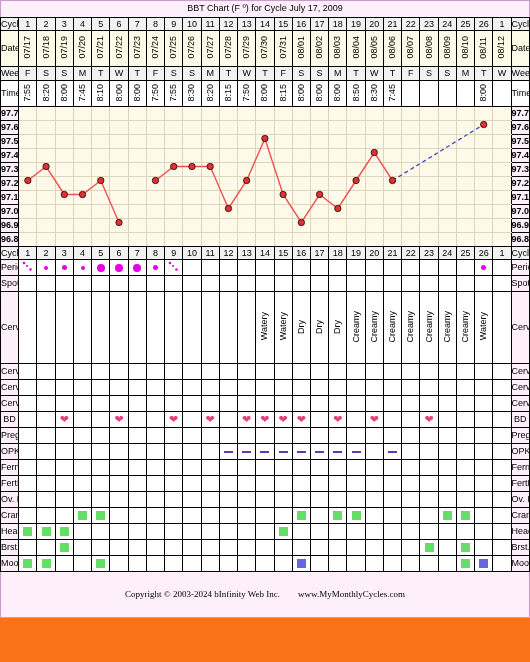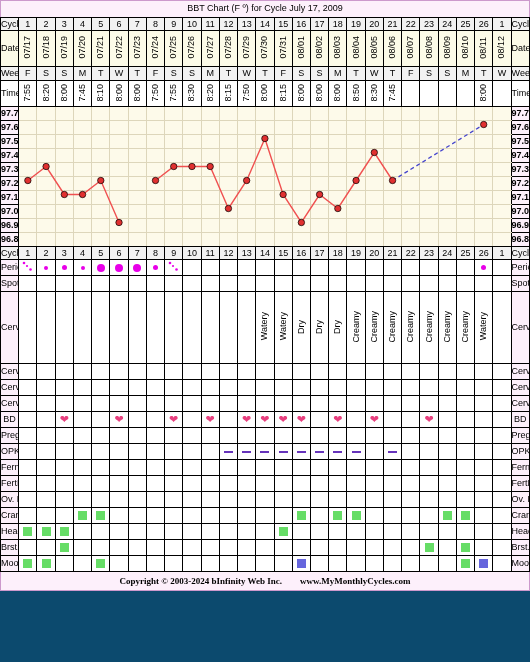--- a/index.html
+++ b/index.html
@@ -5,21 +5,21 @@
   * { box-sizing: border-box; }
   html, body {
     margin: 0; padding: 0;
     background: #ffffff;
     font-family: "Liberation Sans", sans-serif;
   }
   #chart-root {
     width: 530px; height: 662px;
     position: relative;
     overflow: hidden;
-    background: #0c4a6e;
+    background: #f97316;
   }
   table.bbt {
     border-collapse: collapse;
     table-layout: fixed;
     width: 530px;
     border: 1px solid #cc99cc;
   }
   table.bbt td {
     border: 1px solid #000;
     padding: 0;
@@ -125,22 +125,21 @@
   }
   .flow-img { display:inline-block; vertical-align:middle; }
   
   .footer-cell {
     background: #fdf0fb !important;
     border: none !important;
     font-family: "Liberation Serif", serif;
     font-size: 11px;
     color: #000;
     height: 19px;
-    padding: 4px 0 !important;
-    font-weight: bold;
+    padding: 18px 0 !important;
   }
 </style>
 </head>
 <body>
 
 <div id="chart-root">
   <table class="bbt">
     <tbody id="table-body">
         <tr>
           <td colspan="29" class="title-cell">BBT Chart (F º) for Cycle July 17, 2009</td>

